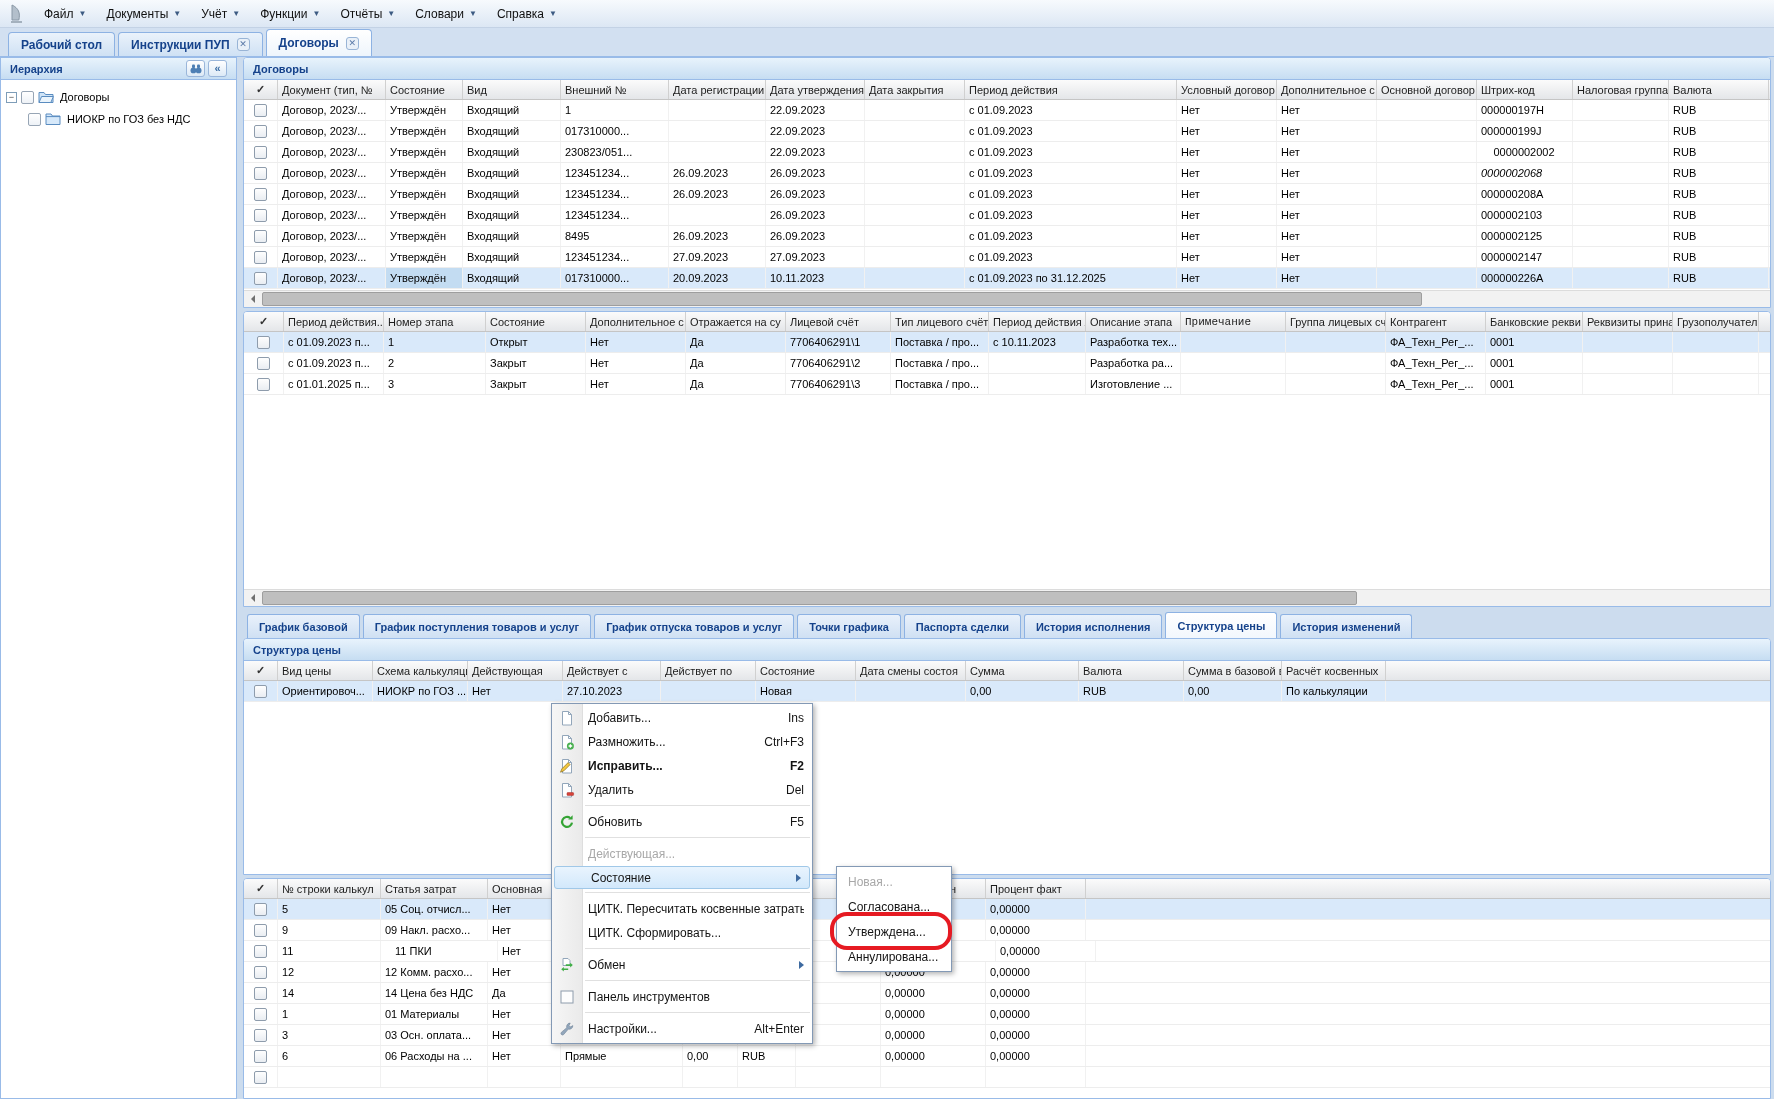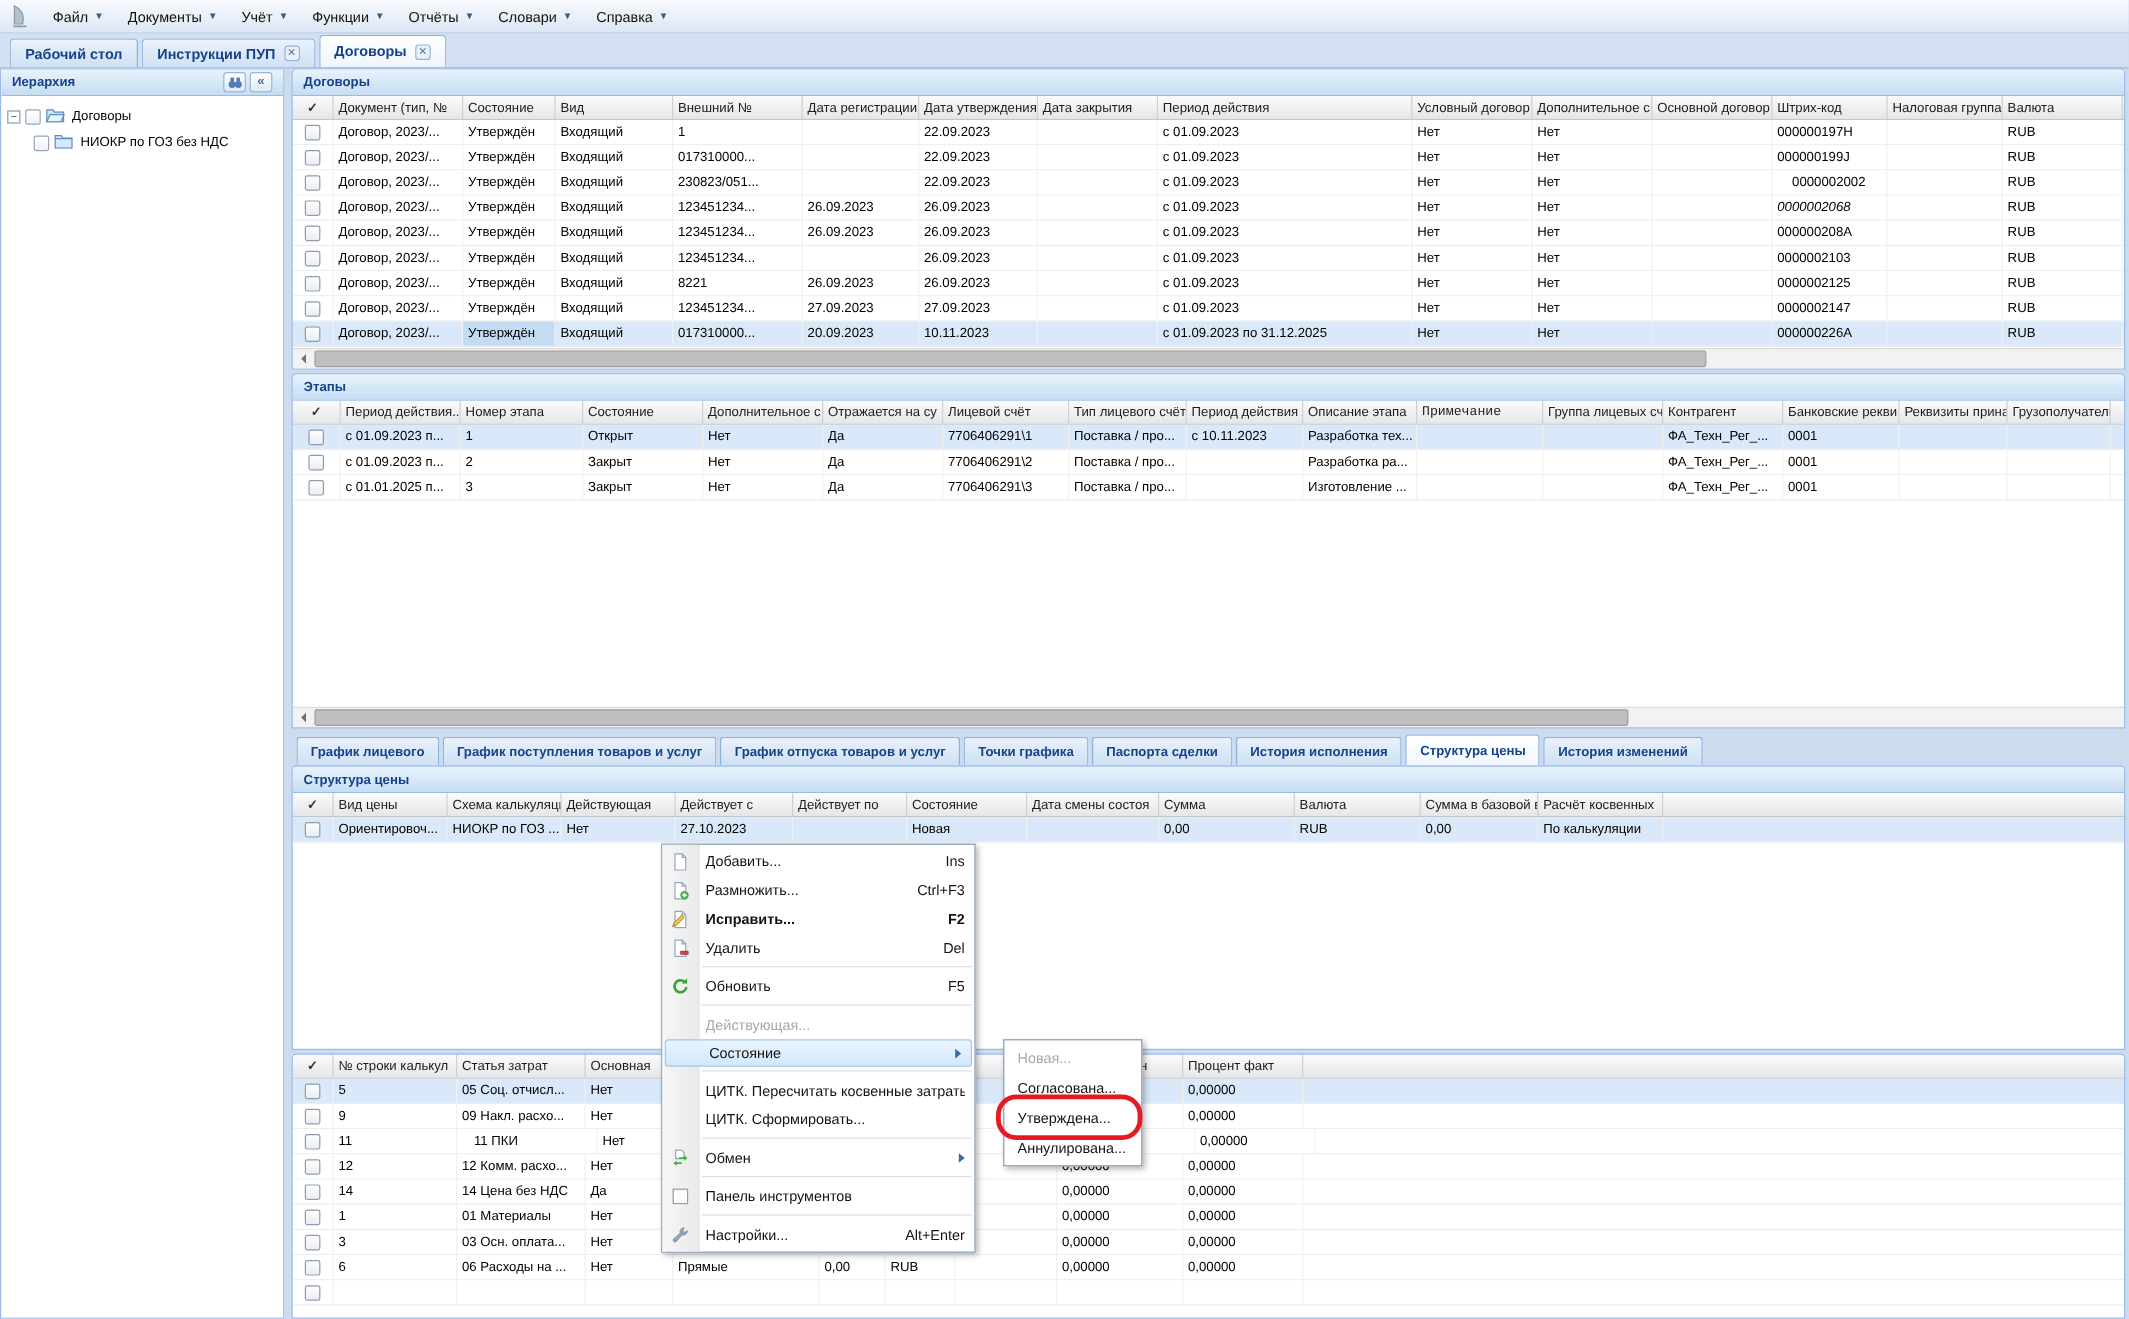--- a/index.html
+++ b/index.html
@@ -332,21 +332,21 @@
         <div class="gcell" style="width: 100px;">RUB</div>
         <div class="gcell fill"></div>
       </div>
       <div class="grow">
         <div class="gcell chk" style="width: 34px;">
           <div class="gcb"></div>
         </div>
         <div class="gcell" style="width: 108px;">Договор, 2023/...</div>
         <div class="gcell" style="width: 77px;">Утверждён</div>
         <div class="gcell" style="width: 98px;">Входящий</div>
-        <div class="gcell" style="width: 108px;">8221</div>
+        <div class="gcell" style="width: 108px;">8495</div>
         <div class="gcell" style="width: 97px;">26.09.2023</div>
         <div class="gcell" style="width: 99px;">26.09.2023</div>
         <div class="gcell" style="width: 100px;"></div>
         <div class="gcell" style="width: 212px;">с 01.09.2023</div>
         <div class="gcell" style="width: 100px;">Нет</div>
         <div class="gcell" style="width: 100px;">Нет</div>
         <div class="gcell" style="width: 100px;"></div>
         <div class="gcell" style="width: 96px;">0000002125</div>
         <div class="gcell" style="width: 96px;"></div>
         <div class="gcell" style="width: 100px;">RUB</div>
@@ -393,23 +393,20 @@
         <div class="gcell fill"></div>
       </div>
     </div>
   <div class="hscroll">
     <div class="sb-arrow"></div>
     <div class="sb-thumb" style="left:18px;width:1160px;"></div>
   </div>
 </div>
 
 <div class="panel" style="left:243px;top:311px;width:1528px;height:296px;">
-  <div class="sec-header">
-    <span>Этапы</span>
-  </div>
   <div>
       <div class="ghead">
         <div class="hcell chk" style="width: 40px;">✓</div>
         <div class="hcell" style="width: 100px;">Период действия..</div>
         <div class="hcell" style="width: 102px;">Номер этапа</div>
         <div class="hcell" style="width: 100px;">Состояние</div>
         <div class="hcell" style="width: 100px;">Дополнительное с</div>
         <div class="hcell" style="width: 100px;">Отражается на су</div>
         <div class="hcell" style="width: 105px;">Лицевой счёт</div>
         <div class="hcell" style="width: 98px;">Тип лицевого счёт</div>
@@ -487,21 +484,21 @@
         <div class="gcell fill"></div>
       </div>
     </div>
   <div class="hscroll">
     <div class="sb-arrow"></div>
     <div class="sb-thumb" style="left:18px;width:1095px;"></div>
   </div>
 </div>
 
 <div id="btabs">
-    <div class="btab">График лицевого</div>
+    <div class="btab">График базовой</div>
     <div class="btab">График поступления товаров и услуг</div>
     <div class="btab">График отпуска товаров и услуг</div>
     <div class="btab">Точки графика</div>
     <div class="btab">Паспорта сделки</div>
     <div class="btab">История исполнения</div>
     <div class="btab active">Структура цены</div>
     <div class="btab">История изменений</div>
   </div>
 
 <div class="panel" style="left:243px;top:638px;width:1528px;height:237px;">

